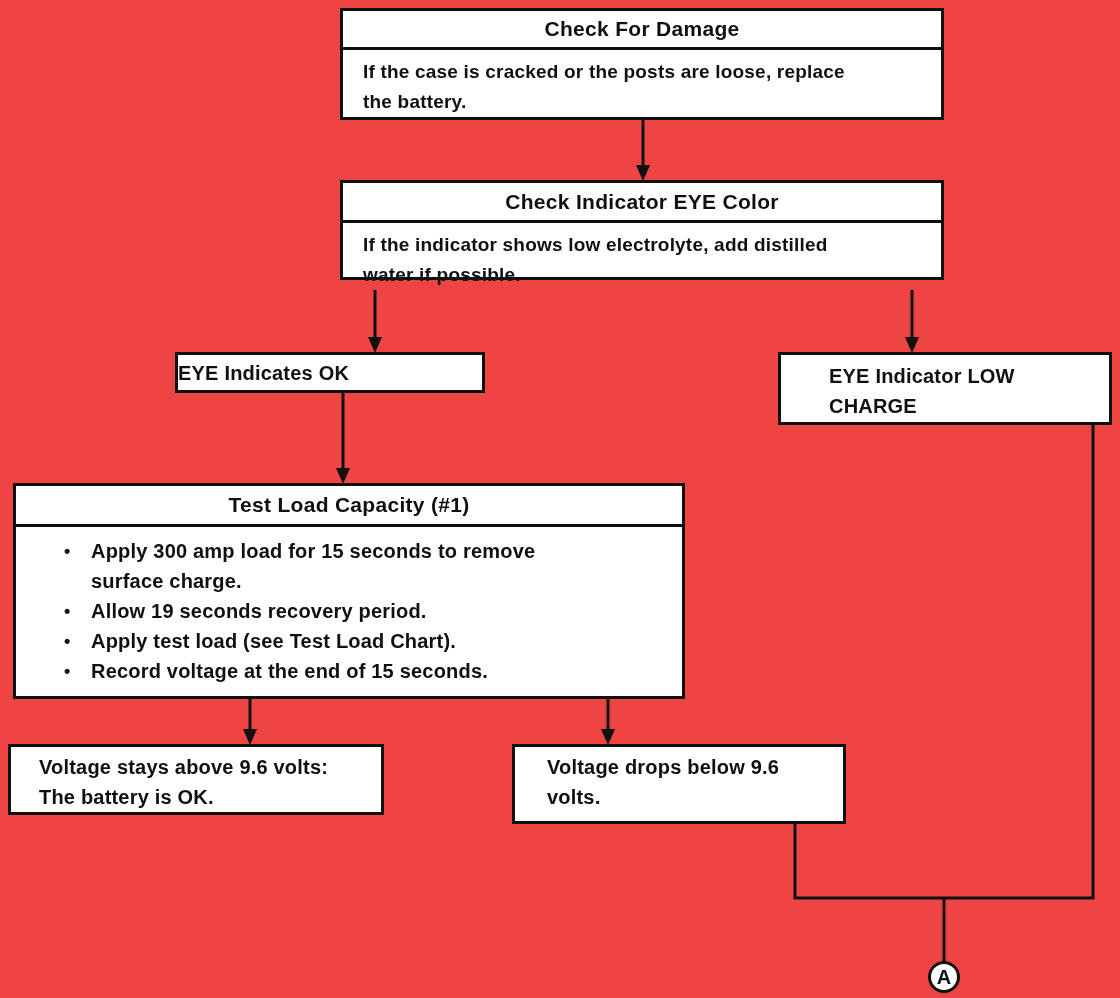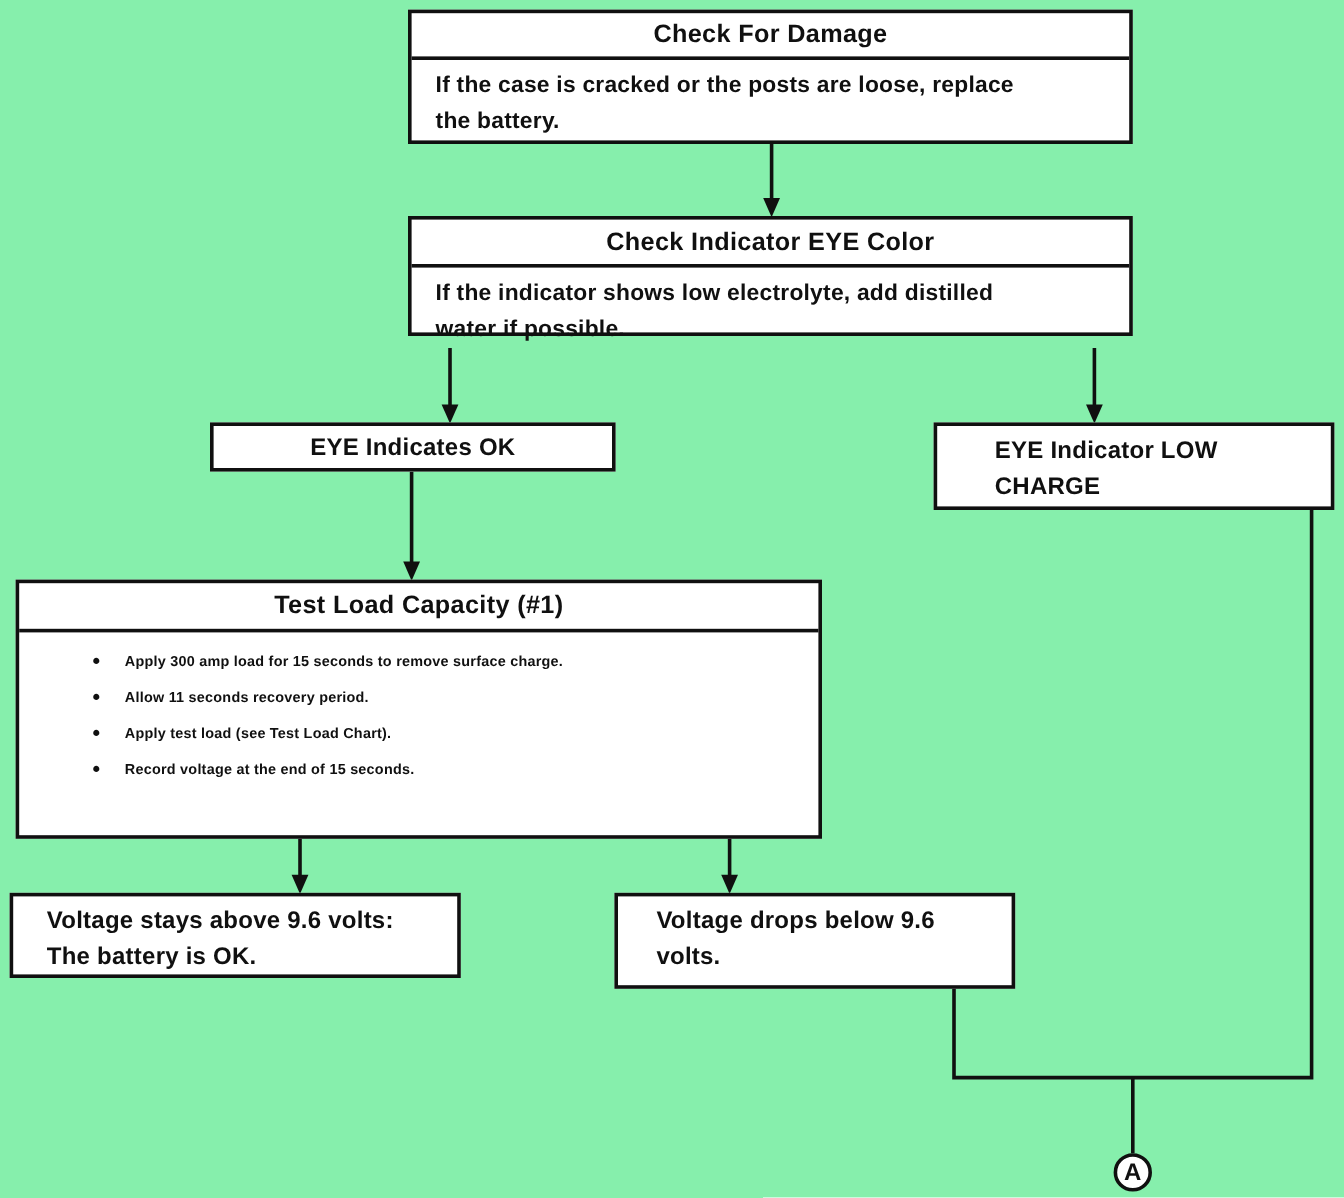--- a/index.html
+++ b/index.html
@@ -1,19 +1,19 @@
 <!DOCTYPE html>
 <html><head>
 <meta charset="utf-8">
 <style>
   html,body{margin:0;padding:0;background:#ffffff;}
   #canvas{
     position:relative;
     width:1120px;height:998px;
-    background:#86efac;
+    background:#ef4444;
     font-family:"Liberation Sans", sans-serif;
     color:#101010;
     overflow:hidden;
   }
   .node{
     position:absolute;
     border:3px solid #101010;
     background:#ffffff;
     box-sizing:border-box;
   }
@@ -33,23 +33,23 @@
     padding:7px 18px 0 20px;
   }
   .leaf{
     font-size:20px;
     font-weight:bold;
     letter-spacing:.2px;
     line-height:30px;
   }
   .bullets{
     list-style:none;
-    margin:9px 0 0 13px;
+    margin:9px 0 0 0;
     padding:0 20px 0 48px;
-    font-size:12px;
+    font-size:20px;
     font-weight:bold;
     letter-spacing:.2px;
     line-height:30px;
   }
   .bullets li{
     position:relative;
     padding-left:27px;
     max-width:505px;
   }
   .bullets li::before{
@@ -109,33 +109,33 @@
     </div>
   </div>
 
   <div class="node" style="left:340px;top:180px;width:604px;height:100px">
     <div class="hdr" style="height:37px">Check Indicator EYE Color</div>
     <div class="bdy">
       <span style="display:block;max-width:505px">If the indicator shows low electrolyte, add distilled water if possible.</span>
     </div>
   </div>
 
-  <div class="node leaf" style="left:175px;top:352px;width:338px;height:41px;display:flex;align-items:center;justify-content:center">
+  <div class="node leaf" style="left:175px;top:352px;width:310px;height:41px;display:flex;align-items:center;justify-content:flex-start">
     <span>EYE Indicates OK</span>
   </div>
 
   <div class="node leaf" style="left:778px;top:352px;width:334px;height:73px;padding:6px 0 0 48px">
     <span style="display:block;max-width:235px">EYE Indicator LOW CHARGE</span>
   </div>
 
   <div class="node" style="left:13px;top:483px;width:672px;height:216px">
     <div class="hdr" style="height:38px">Test Load Capacity (#1)</div>
     <ul class="bullets">
       <li>Apply 300 amp load for 15 seconds to remove surface charge.</li>
-      <li>Allow 11 seconds recovery period.</li>
+      <li>Allow 19 seconds recovery period.</li>
       <li>Apply test load (see Test Load Chart).</li>
       <li>Record voltage at the end of 15 seconds.</li>
     </ul>
   </div>
 
   <div class="node leaf" style="left:8px;top:744px;width:376px;height:71px;padding:5px 0 0 28px">
     <span style="display:block;max-width:290px">Voltage stays above 9.6 volts: The battery is OK.</span>
   </div>
 
   <div class="node leaf" style="left:512px;top:744px;width:334px;height:80px;padding:5px 0 0 32px">

